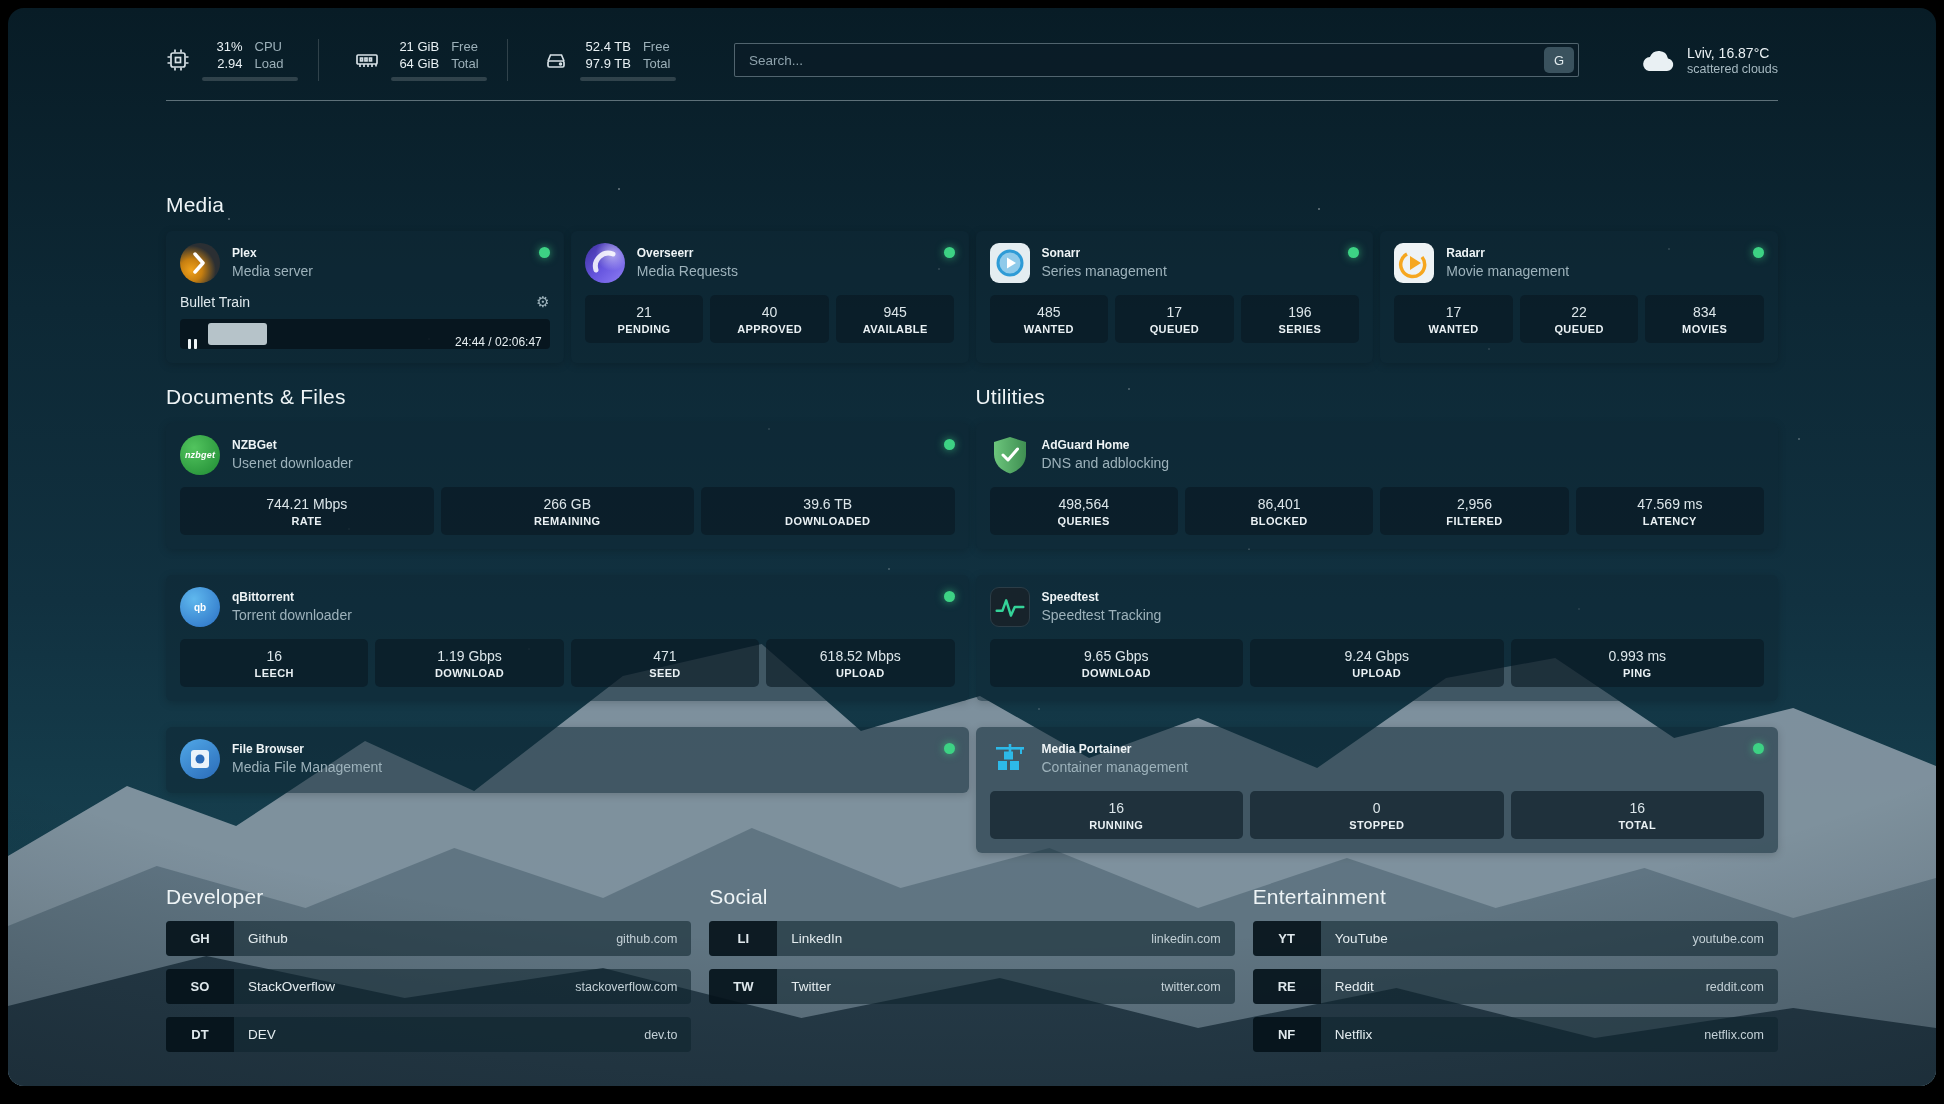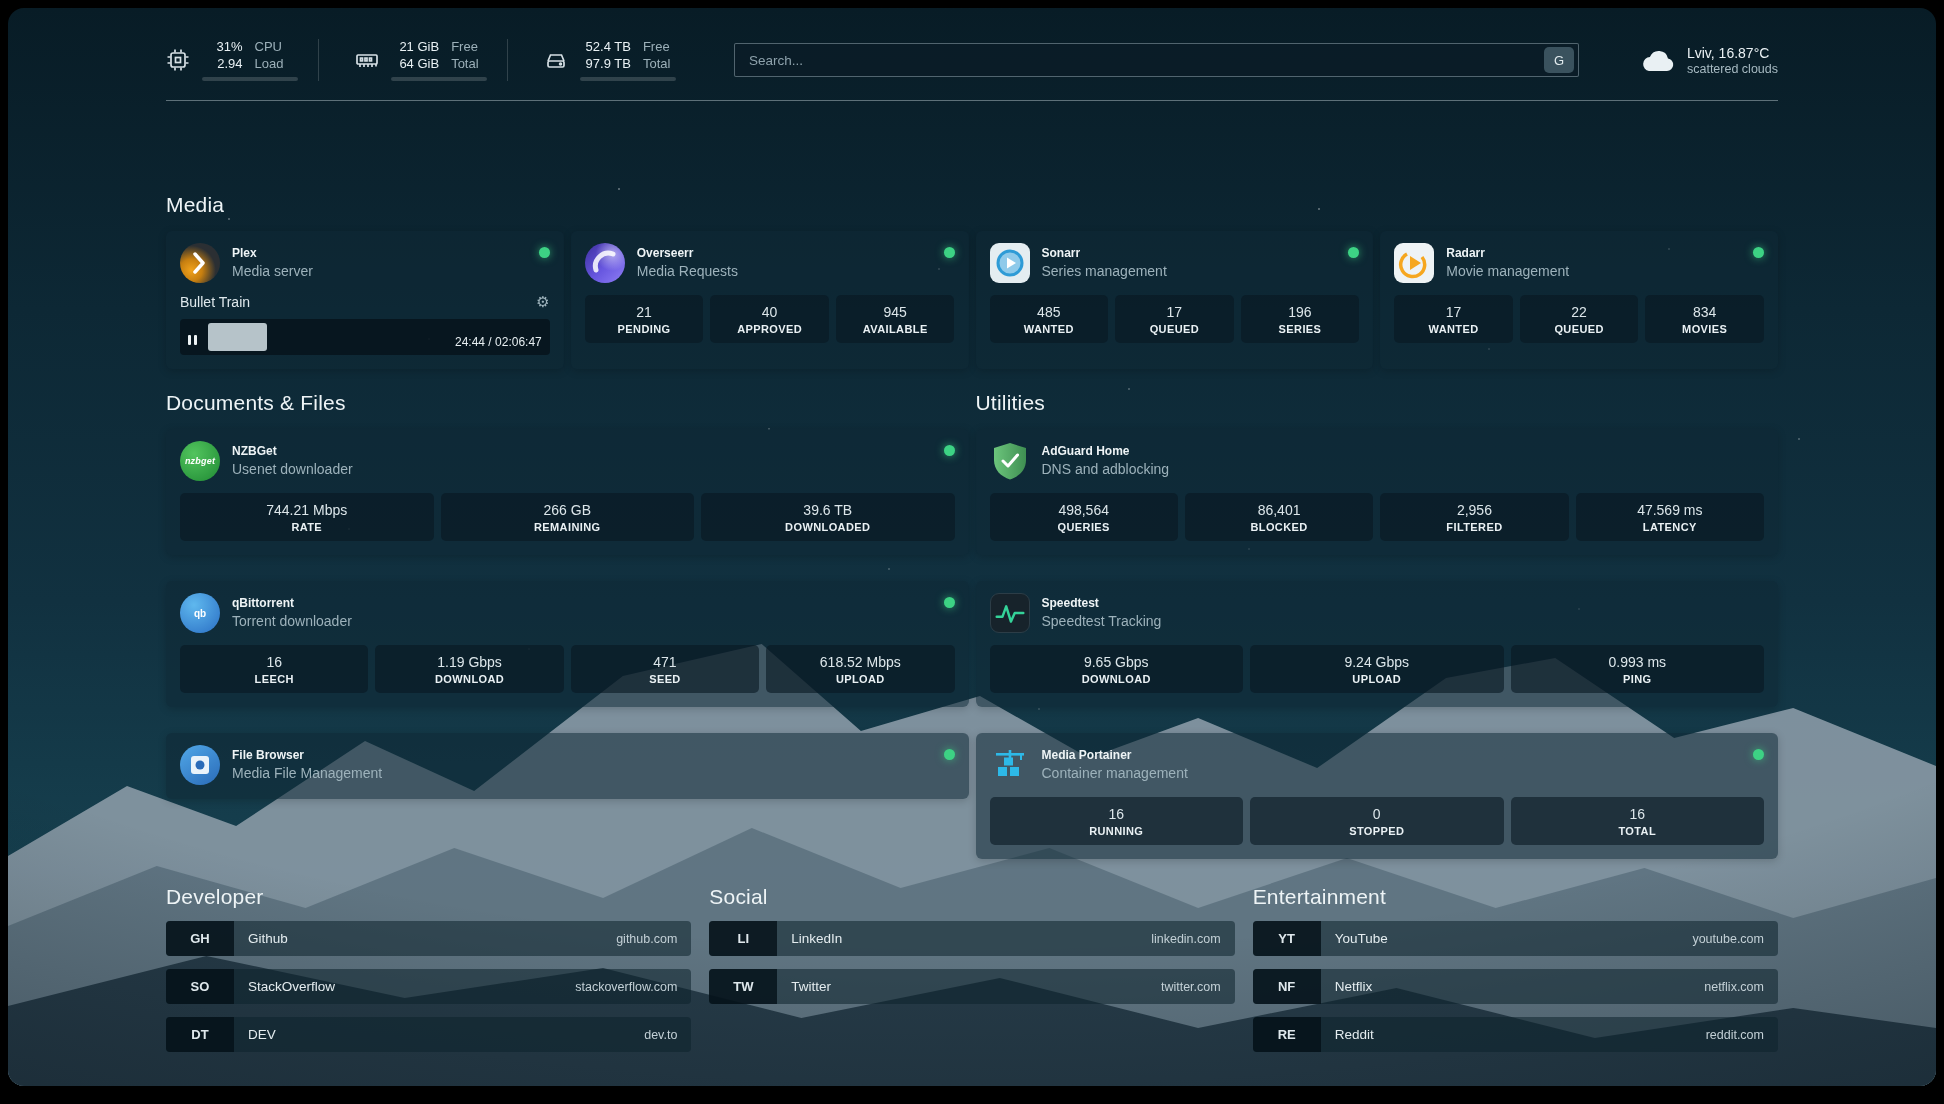--- a/index.html
+++ b/index.html
@@ -93,34 +93,34 @@
   .stat-row { display: flex; gap: 7px; margin-top: 12px; }
   .stat { flex: 1 1 0; background: rgba(8,24,33,.6); border-radius: 5px; min-height: 48px;
     display: flex; flex-direction: column; align-items: center; justify-content: center; padding: 6px 4px; }
   .stat-value { font-size: 14px; color: #dce6ea; white-space: nowrap; }
   .stat-label { font-size: 11px; font-weight: 700; color: #eaf1f4; letter-spacing: .4px; margin-top: 3px; white-space: nowrap; }
 
   
   .np { margin-top: 10px; }
   .np-row { display: flex; align-items: center; font-size: 14px; color: #dfe9ed; }
   .gear { margin-left: auto; color: #9db2bb; font-size: 15px; cursor: pointer; font-family: "DejaVu Sans", sans-serif; }
-  .np-bar { position: relative; margin-top: 8px; height: 36px; background: rgba(6,18,26,.8);
-    border-radius: 4px; display: flex; align-items: flex-start; padding: 16px 8px; }
+  .np-bar { position: relative; margin-top: 8px; height: 30px; background: rgba(6,18,26,.8);
+    border-radius: 4px; display: flex; align-items: flex-end; padding: 0 8px; }
   .pause { display: flex; gap: 3px; z-index: 2; cursor: pointer; }
   .pause i { width: 3px; height: 10px; background: #eef4f6; display: block; border-radius: 1px; }
   .np-fill { position: absolute; left: 28px; top: 4px; bottom: 4px; background: #b6c3c9; border-radius: 3px; }
   .np-time { margin-left: auto; font-size: 12px; color: #e6eef1; z-index: 2; white-space: nowrap; }
 
   .cols { display: flex; gap: 7px; margin-top: 22px; }
   .col { flex: 1 1 0; min-width: 0; }
   .col .section-title { margin-bottom: 14px; }
   .col .card { margin-bottom: 26px; }
 
   
-  .bm-section { display: flex; gap: 18px; margin-top: 0; }
+  .bm-section { display: flex; gap: 18px; margin-top: 6px; }
   .bm-group { flex: 1 1 0; min-width: 0; }
   .bm-group .section-title { margin-bottom: 12px; }
   .bm-row { display: flex; align-items: center; height: 35px; background: rgba(12,34,44,.55);
     border-radius: 4px; margin-bottom: 13px; overflow: hidden; cursor: pointer; text-decoration: none; }
   .bm-abbr { width: 68px; align-self: stretch; background: rgba(4,16,24,.8); color: #dfe8ec;
     font-size: 13px; font-weight: 600; display: flex; align-items: center; justify-content: center; flex: none; }
   .bm-name { margin-left: 14px; font-size: 13.5px; color: #e4ecef; white-space: nowrap; }
   .bm-url { margin-left: auto; margin-right: 14px; font-size: 12.5px; color: #c3d0d6; white-space: nowrap; }
 </style>
 </head>
@@ -554,25 +554,25 @@
       </div>
 
       <div class="bm-group">
         <div class="section-title">Entertainment</div>
         <a class="bm-row">
           <span class="bm-abbr">YT</span>
           <span class="bm-name">YouTube</span>
           <span class="bm-url">youtube.com</span>
         </a>
         <a class="bm-row">
+          <span class="bm-abbr">RE</span>
+          <span class="bm-name">Reddit</span>
+          <span class="bm-url">reddit.com</span>
+        </a>
+        <a class="bm-row">
           <span class="bm-abbr">NF</span>
           <span class="bm-name">Netflix</span>
           <span class="bm-url">netflix.com</span>
         </a>
-        <a class="bm-row">
-          <span class="bm-abbr">RE</span>
-          <span class="bm-name">Reddit</span>
-          <span class="bm-url">reddit.com</span>
-        </a>
       </div>
     </div>
   </div>
 </div>
 
 </body></html>

